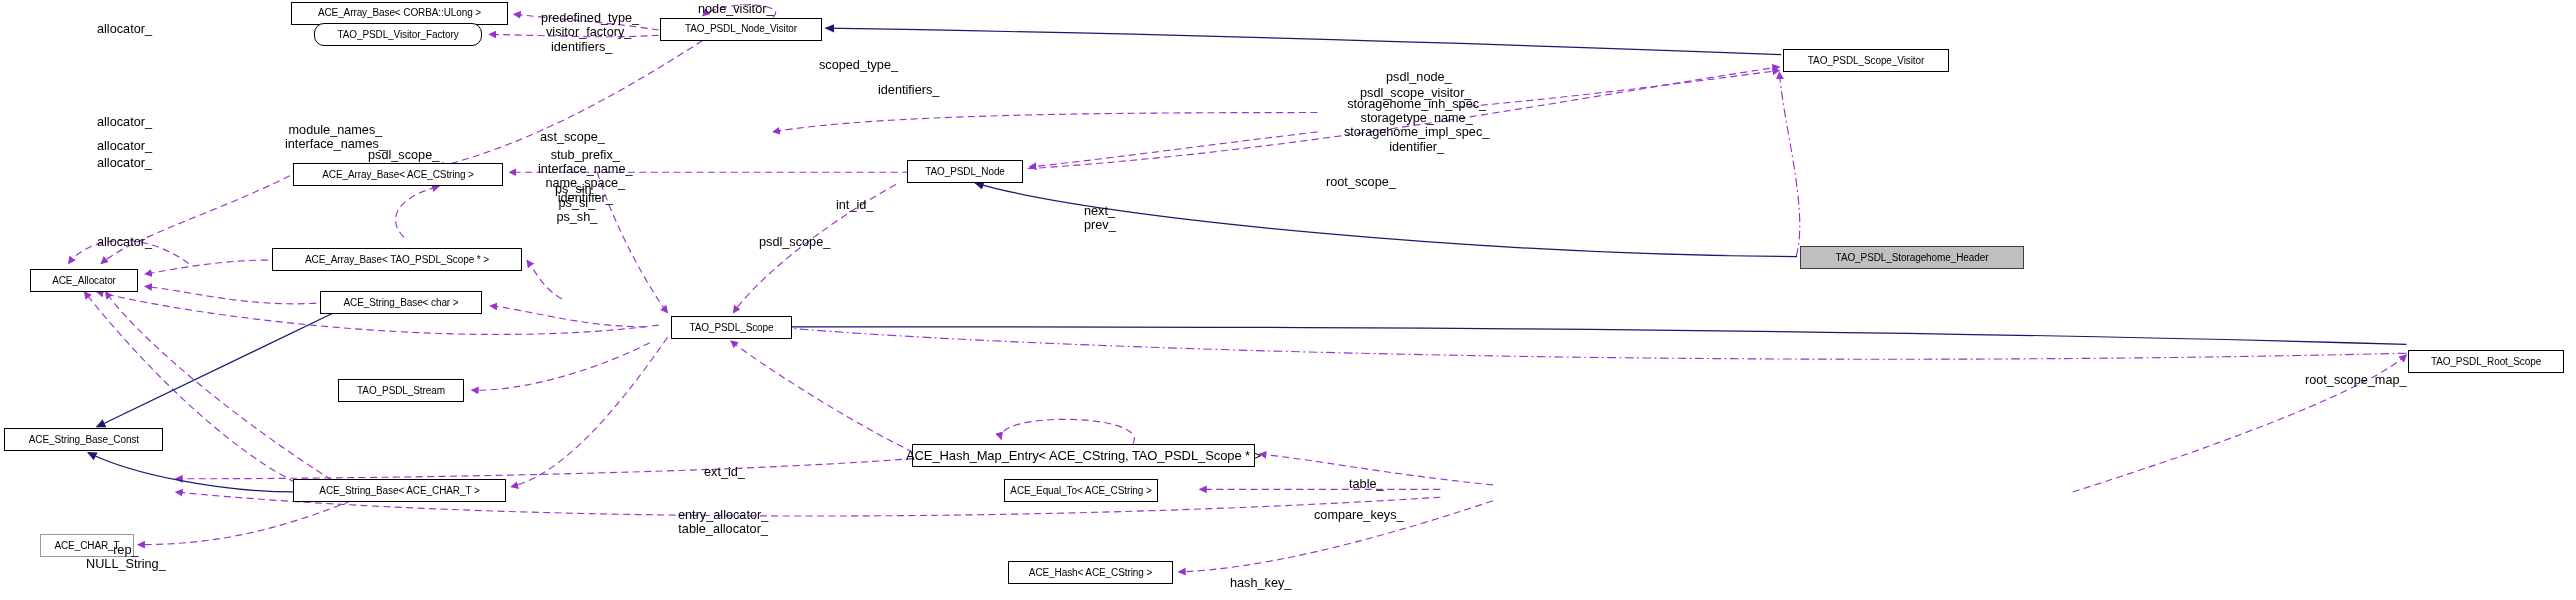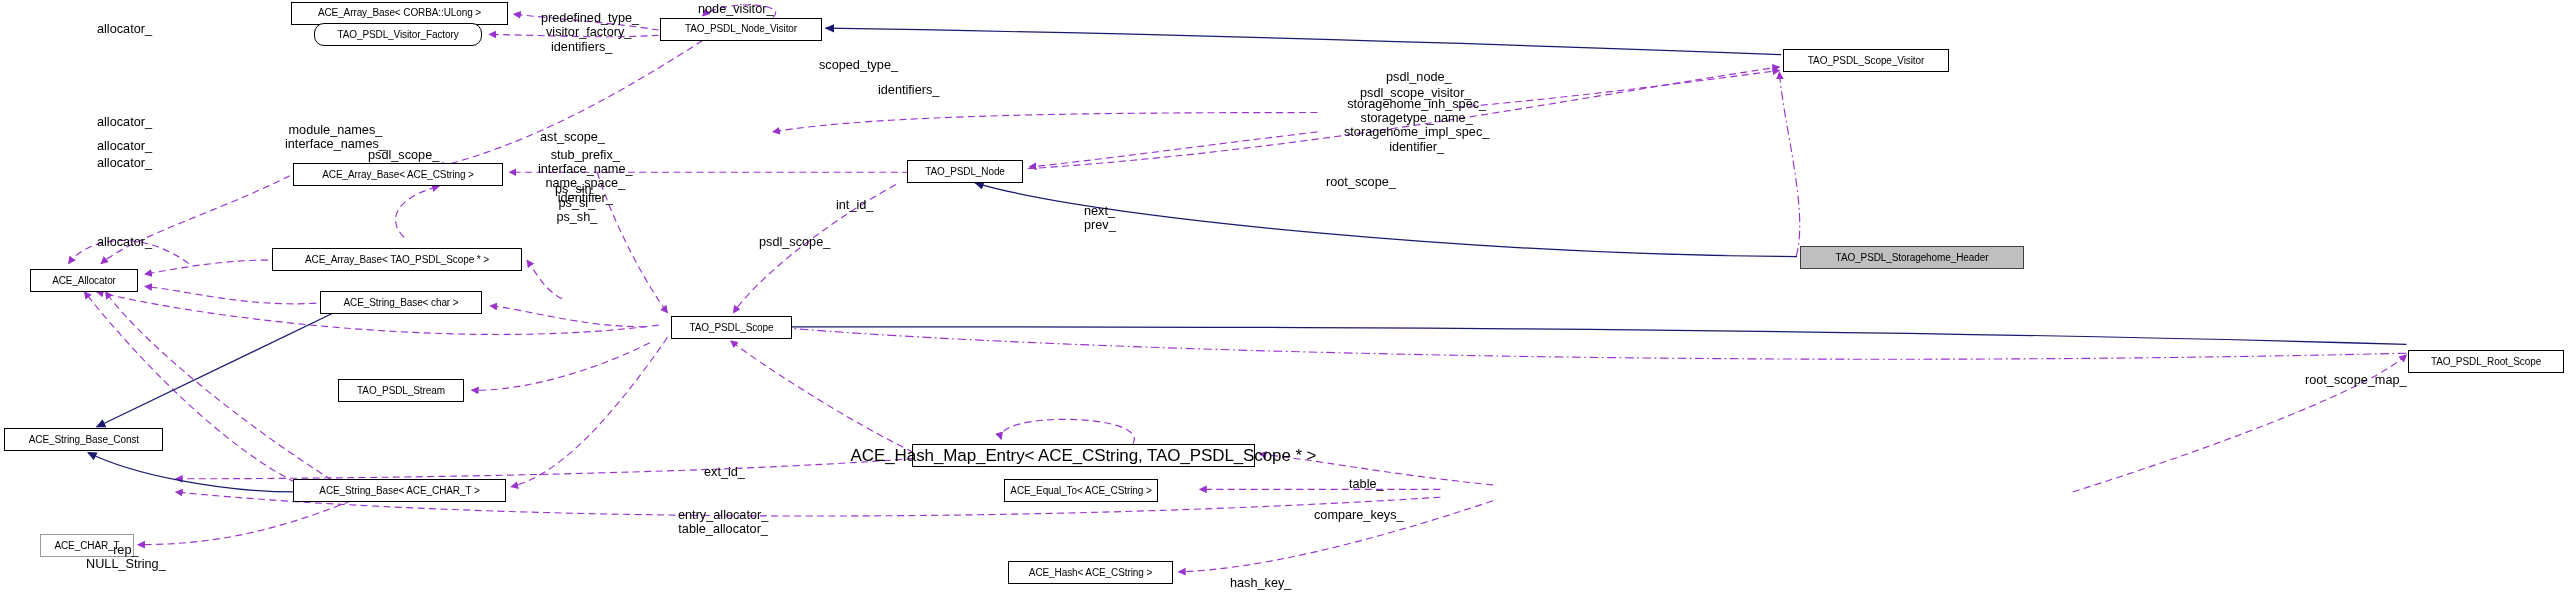--- a/index.html
+++ b/index.html
@@ -47,21 +47,21 @@
     letter-spacing: -0.1px;
   }
   .node.highlight {
     background: #bfbfbf;
     border: 0.9px solid #404040;
   }
   .node.muted-border {
     border: 0.9px solid #999999;
   }
   .node.small {
-    font-size: 17px;
+    font-size: 13px;
   }
   .edge-label {
     position: absolute;
     font-family: "Liberation Sans", sans-serif;
     font-size: 12.7px;
     color: #000000;
     white-space: pre;
     line-height: 1.12;
     text-align: center;
     pointer-events: none;

